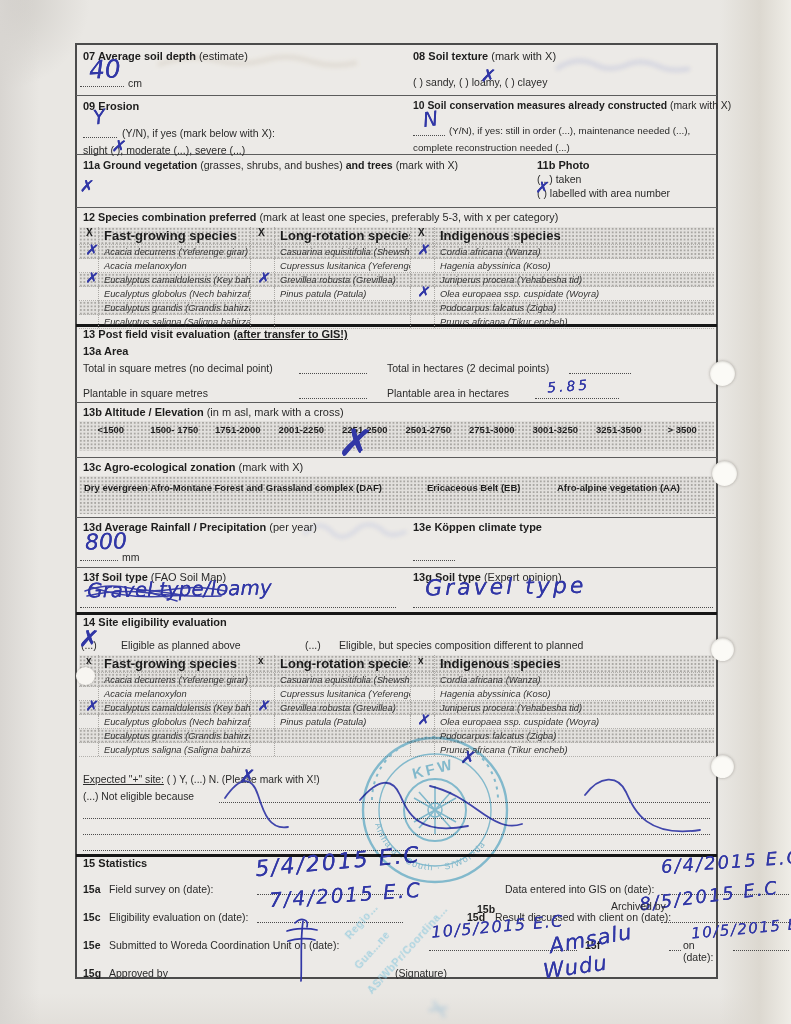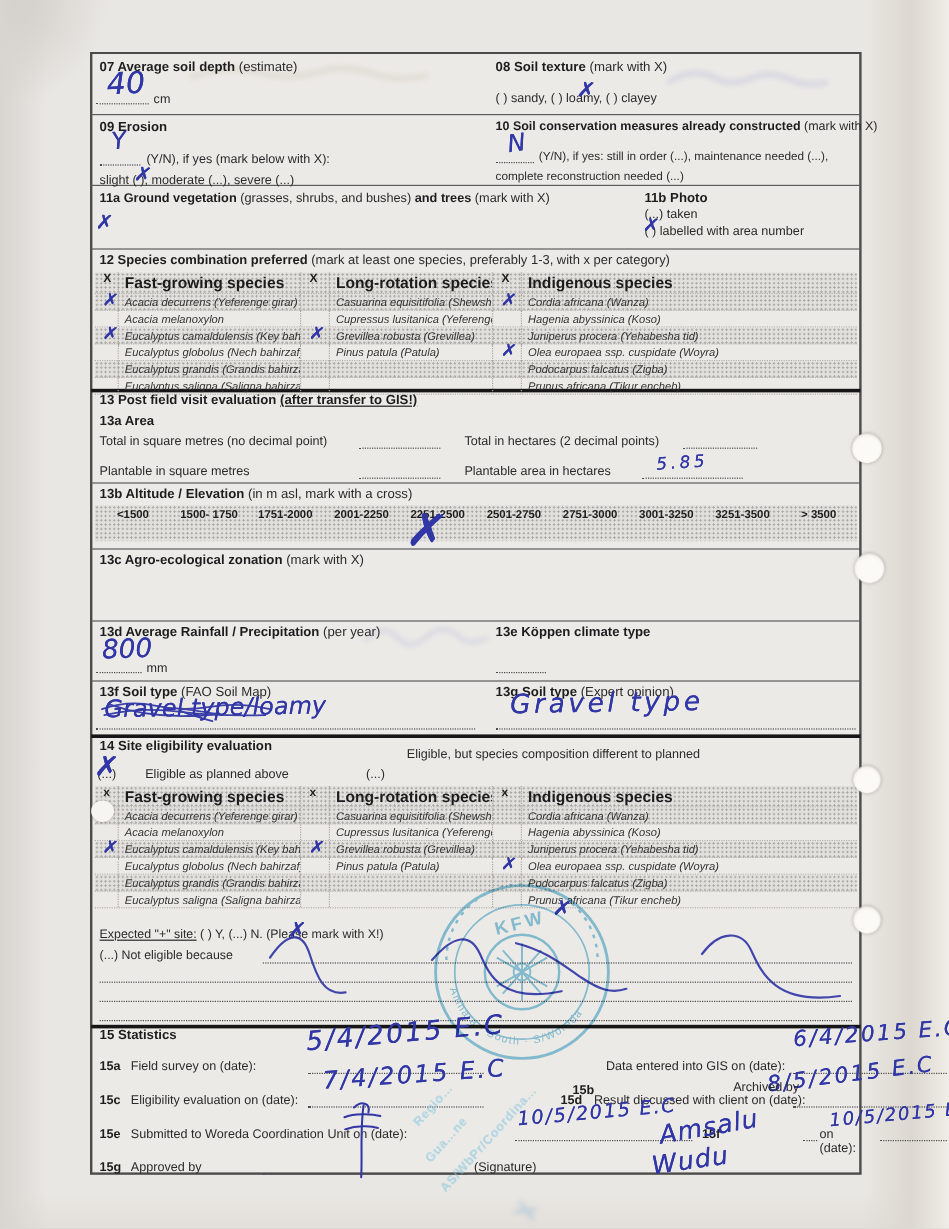--- a/index.html
+++ b/index.html
@@ -122,21 +122,21 @@
     </div>
     <span class="hx" style="left:3px;top:133px;font-size:17px;transform:rotate(6deg);">✗</span>
 
     <span class="abs b" style="left:460px;top:114px;font-size:11px;">11b Photo</span>
     <span class="abs" style="left:460px;top:128px;font-size:10.5px;">(...) taken</span>
     <span class="abs" style="left:460px;top:142px;font-size:10.5px;">(  ) labelled with area number</span>
     <span class="hx" style="left:459px;top:135px;font-size:16px;transform:rotate(8deg);">✗</span>
 
     <div class="abs" style="left:6px;top:166px;font-size:10.8px;white-space:nowrap;">
       <span class="b">12 Species combination preferred</span>
-      <span class="n">(mark at least one species, preferably 1-3, with x per category)</span>
+      <span class="n">(mark at least one species, preferably 5-3, with x per category)</span>
     </div>
     <div id="table12" class="sp-table" style="top:182px;">
         <div class="sp-row sp-head halftone">
           <div class="sp-mk">X</div>
           <div class="sp-nm">Fast-growing species</div>
           <div class="sp-mk">X</div>
           <div class="sp-nm">Long-rotation species</div>
           <div class="sp-mk">X</div>
           <div class="sp-nm">Indigenous species</div>
         </div>
@@ -220,20 +220,25 @@
         <div class="alt-cell">3001-3250</div>
         <div class="alt-cell">3251-3500</div>
         <div class="alt-cell">&gt; 3500</div>
       </div>
     <span class="hx" style="left:262px;top:378px;font-size:40px;transform:rotate(8deg);">✗</span>
 
     <div class="abs" style="left:6px;top:416px;font-size:11px;">
       <span class="b">13c Agro-ecological zonation</span>
       <span class="n">(mark with X)</span>
     </div>
+    <div class="abs halftone" style="left:2px;right:2px;top:431px;height:38px;">
+      <span class="abs b" style="left:5px;top:6px;font-size:9.5px;white-space:nowrap;">Dry evergreen Afro-Montane Forest and Grassland complex (DAF)</span>
+      <span class="abs b" style="left:348px;top:6px;font-size:9.5px;white-space:nowrap;">Ericaceous Belt (EB)</span>
+      <span class="abs b" style="left:478px;top:6px;font-size:9.5px;white-space:nowrap;">Afro-alpine vegetation (AA)</span>
+    </div>
 
     <div class="abs" style="left:6px;top:476px;font-size:11px;">
       <span class="b">13d Average Rainfall / Precipitation</span>
       <span class="n">(per year)</span>
     </div>
     <span class="hw" style="left:8px;top:486px;font-size:22px;transform:rotate(-2deg);">800</span>
     <span class="lead" style="left:3px;top:514px;width:38px;"></span>
     <span class="abs" style="left:45px;top:506px;font-size:10.5px;">mm</span>
     <span class="abs b" style="left:336px;top:476px;font-size:11px;">13e Köppen climate type</span>
     <span class="lead" style="left:336px;top:514px;width:42px;"></span>
@@ -258,21 +263,21 @@
       <span class="n">(Expert opinion)</span>
     </div>
     <span class="hw" style="left:348px;top:531px;font-size:22px;letter-spacing:3px;transform:rotate(-1deg);">Gravel type</span>
     <span class="lead" style="left:336px;top:561px;width:300px;"></span>
 
     <span class="abs b" style="left:6px;top:571px;font-size:11px;">14 Site eligibility evaluation</span>
     <span class="abs" style="left:4px;top:594px;font-size:10.5px;">(...)</span>
     <span class="hx" style="left:2px;top:582px;font-size:24px;transform:rotate(6deg);">✗</span>
     <span class="abs" style="left:44px;top:594px;font-size:10.5px;">Eligible as planned above</span>
     <span class="abs" style="left:228px;top:594px;font-size:10.5px;">(...)</span>
-    <span class="abs" style="left:262px;top:578px;font-size:10.5px;white-space:nowrap;">Eligible, but species composition different to planned</span>
+    <span class="abs" style="left:262px;top:594px;font-size:10.5px;white-space:nowrap;">Eligible, but species composition different to planned</span>
     <div id="table14" class="sp-table" style="top:610px;">
         <div class="sp-row sp-head halftone">
           <div class="sp-mk">x</div>
           <div class="sp-nm">Fast-growing species</div>
           <div class="sp-mk">x</div>
           <div class="sp-nm">Long-rotation species</div>
           <div class="sp-mk">x</div>
           <div class="sp-nm">Indigenous species</div>
         </div>
         <div class="sp-row halftone">

